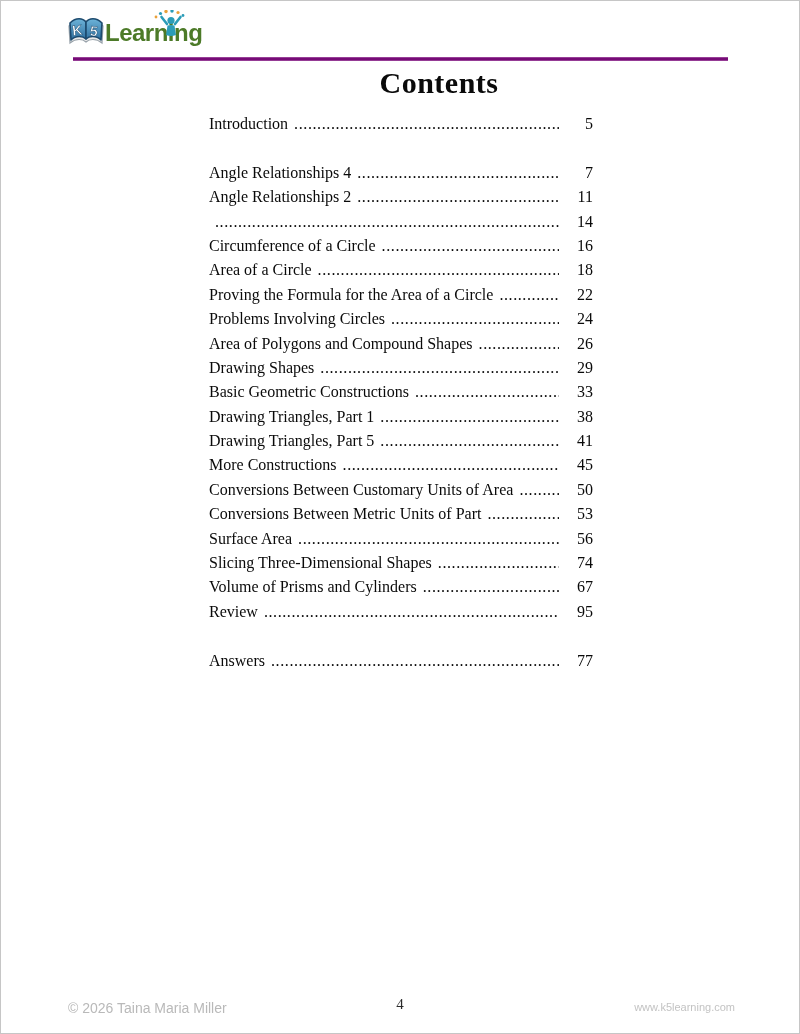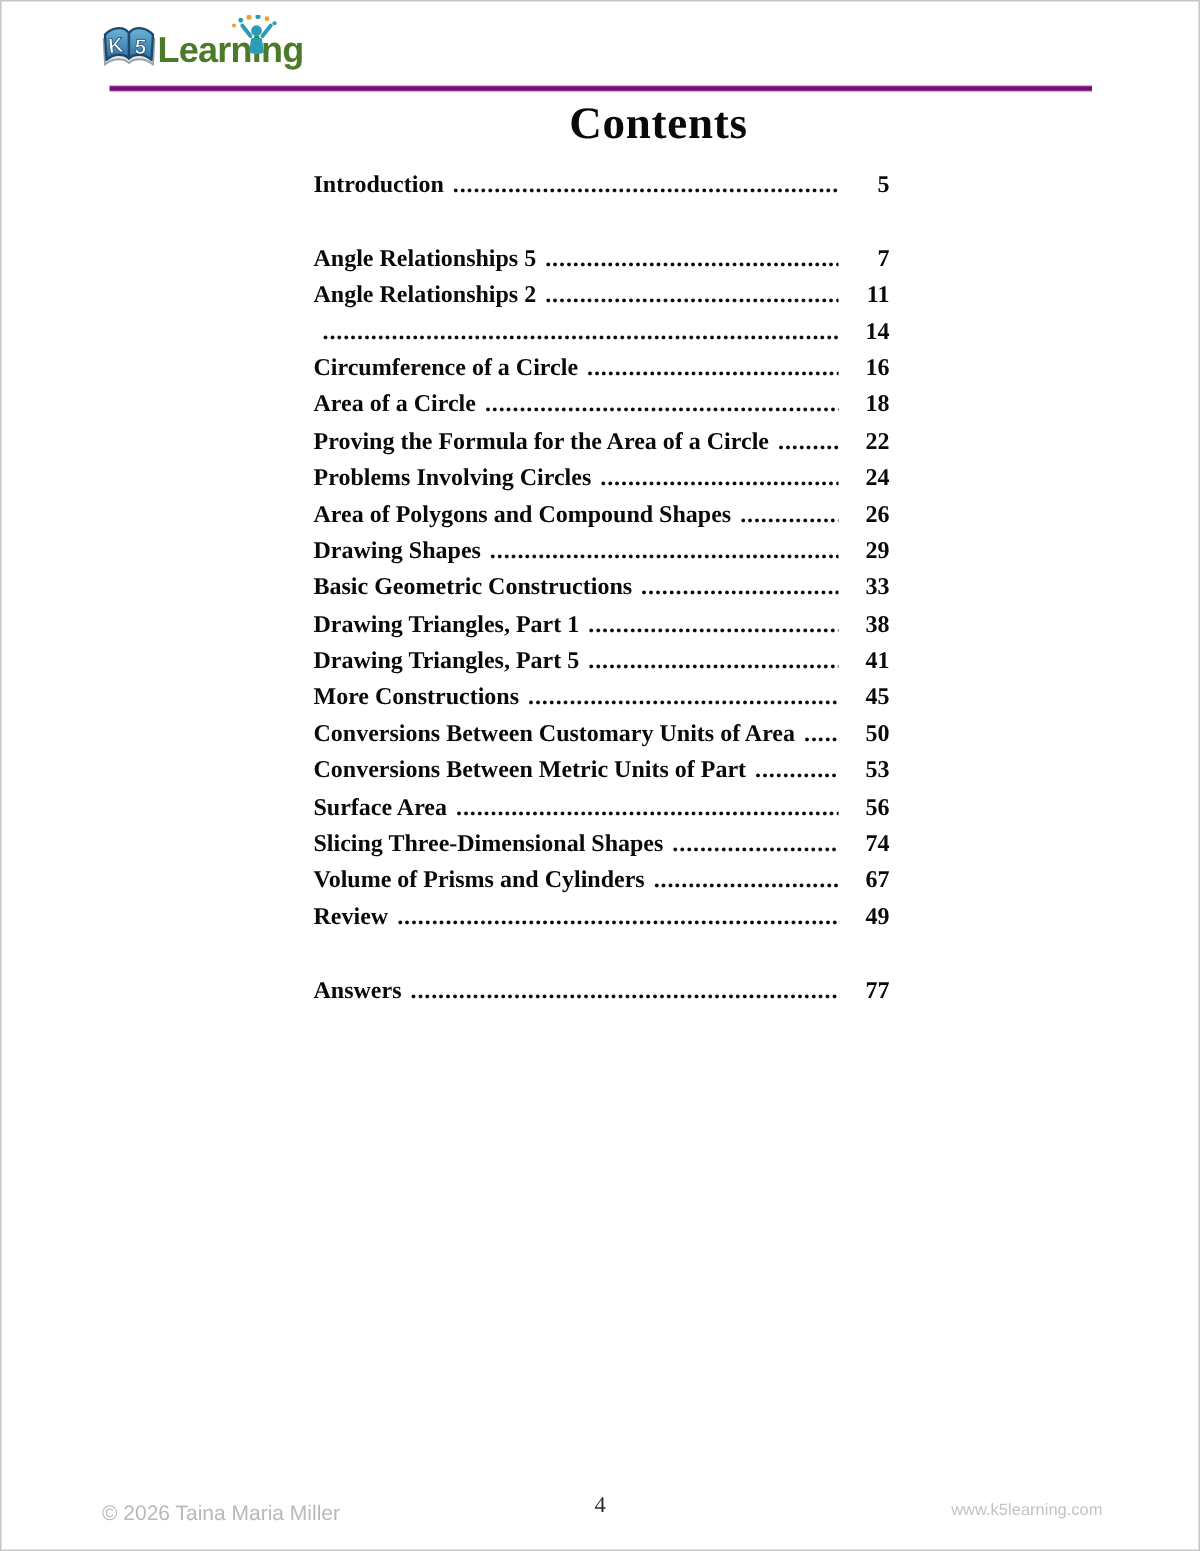--- a/index.html
+++ b/index.html
@@ -12,21 +12,21 @@
         background:linear-gradient(180deg,#b268b2 0%,#760c76 28%,#760c76 74%,#b268b2 100%);}
 
   
   h1{position:absolute;left:0;top:64px;width:100%;margin:0;text-align:center;
      font-size:30px;line-height:36px;font-weight:bold;color:#0a0a0a;letter-spacing:.5px;padding-left:39px;}
 
   
   .toc{position:absolute;left:208px;top:111px;width:384px;}
   .toc-group + .toc-group{margin-top:24.4px;}
   .toc-row{display:flex;align-items:flex-start;height:24.4px;line-height:24.4px;
-           font-size:16px;font-weight:bold;color:#0a0a0a;}
+           font-size:16px;font-weight:normal;color:#0a0a0a;}
   .toc-row .t{white-space:nowrap;flex:none;}
   .toc-row .leader{flex:1 1 auto;overflow:hidden;white-space:nowrap;margin-left:6px;letter-spacing:.6px;}
   .toc-row .num{flex:none;width:34px;text-align:right;}
 
   
   .copyright{position:absolute;left:67px;top:999px;font-family:Liberation Sans, sans-serif;
              font-size:14px;color:#b9b9b9;}
   .pagenum{position:absolute;left:0;top:995px;width:100%;text-align:center;
            font-size:15px;color:#2a2a2a;}
   .website{position:absolute;right:64px;top:1000px;font-family:"Liberation Sans",sans-serif;
@@ -83,21 +83,21 @@
   <section class="toc-group">
   <div class="toc-row">
     <span class="t">Introduction</span>
     <span class="leader">................................................................................................................................................................</span>
     <span class="num">5</span>
   </div>
 </section>
 
   <section class="toc-group">
   <div class="toc-row">
-    <span class="t">Angle Relationships 5</span>
+    <span class="t">Angle Relationships 4</span>
     <span class="leader">................................................................................................................................................................</span>
     <span class="num">7</span>
   </div>
 
   <div class="toc-row">
     <span class="t">Angle Relationships 2</span>
     <span class="leader">................................................................................................................................................................</span>
     <span class="num">11</span>
   </div>
 
@@ -192,21 +192,21 @@
 
   <div class="toc-row">
     <span class="t">Volume of Prisms and Cylinders</span>
     <span class="leader">................................................................................................................................................................</span>
     <span class="num">67</span>
   </div>
 
   <div class="toc-row">
     <span class="t">Review</span>
     <span class="leader">................................................................................................................................................................</span>
-    <span class="num">49</span>
+    <span class="num">95</span>
   </div>
 </section>
 
   <section class="toc-group">
   <div class="toc-row">
     <span class="t">Answers</span>
     <span class="leader">................................................................................................................................................................</span>
     <span class="num">77</span>
   </div>
 </section>

